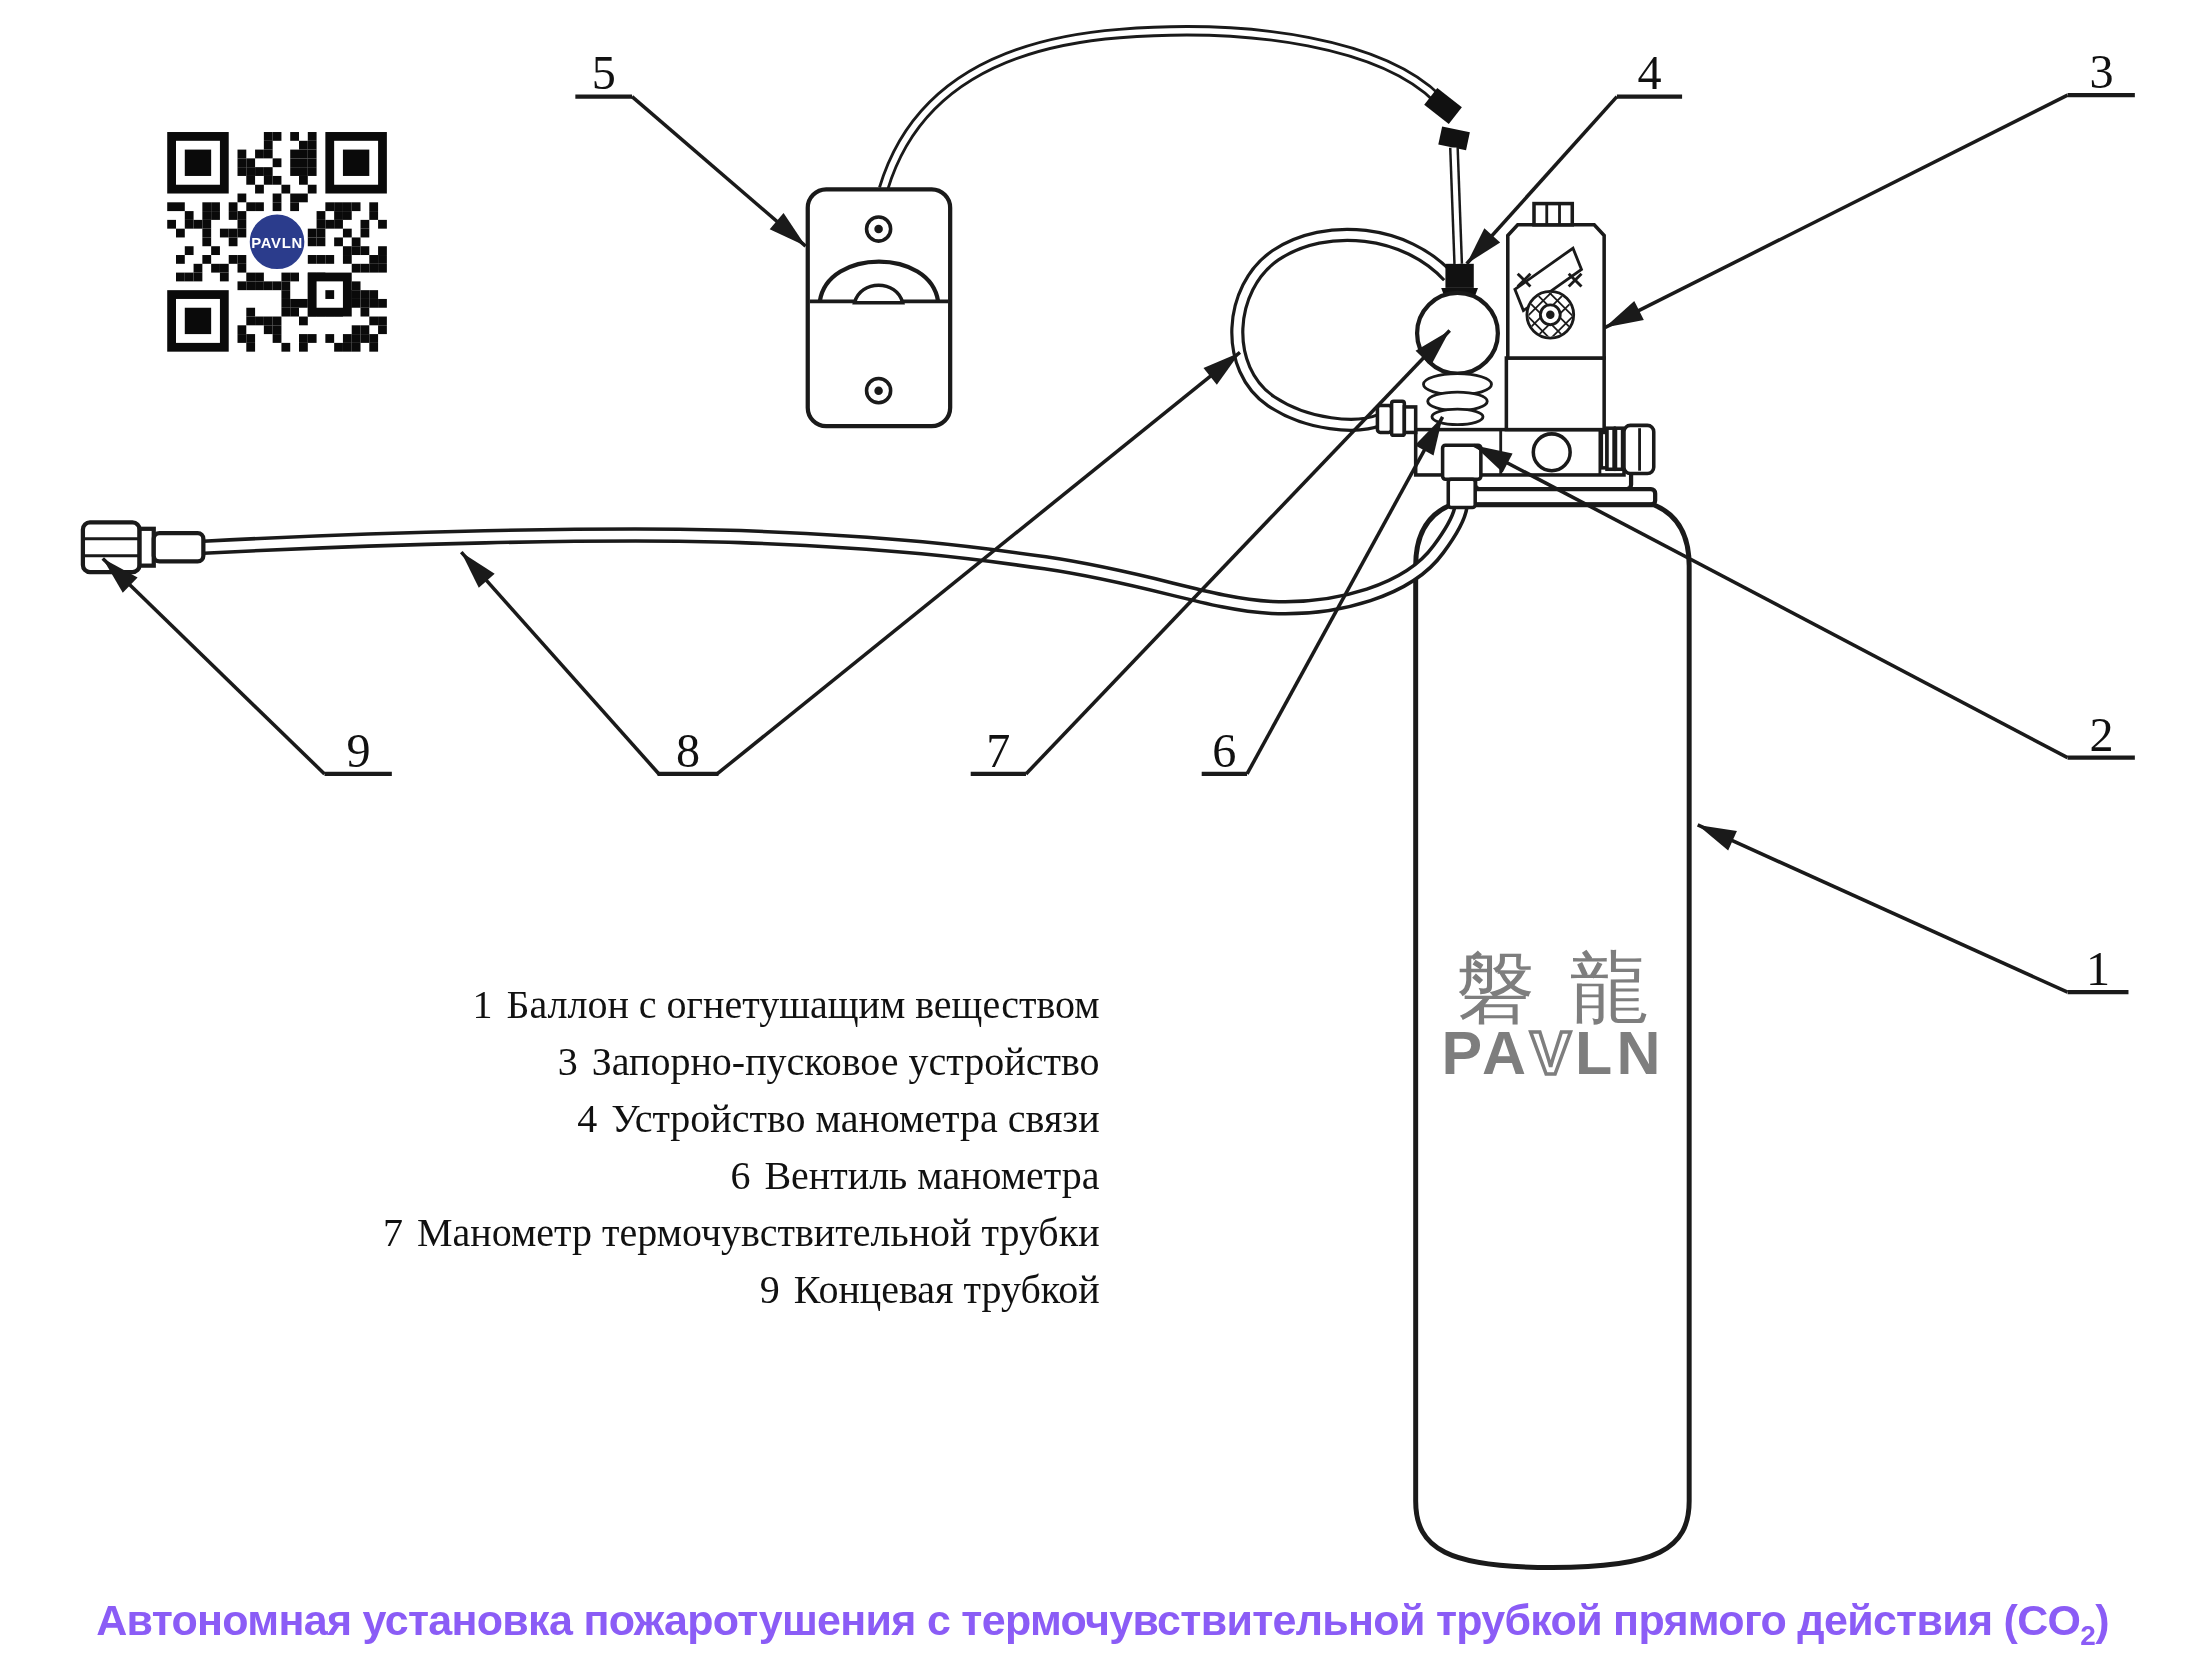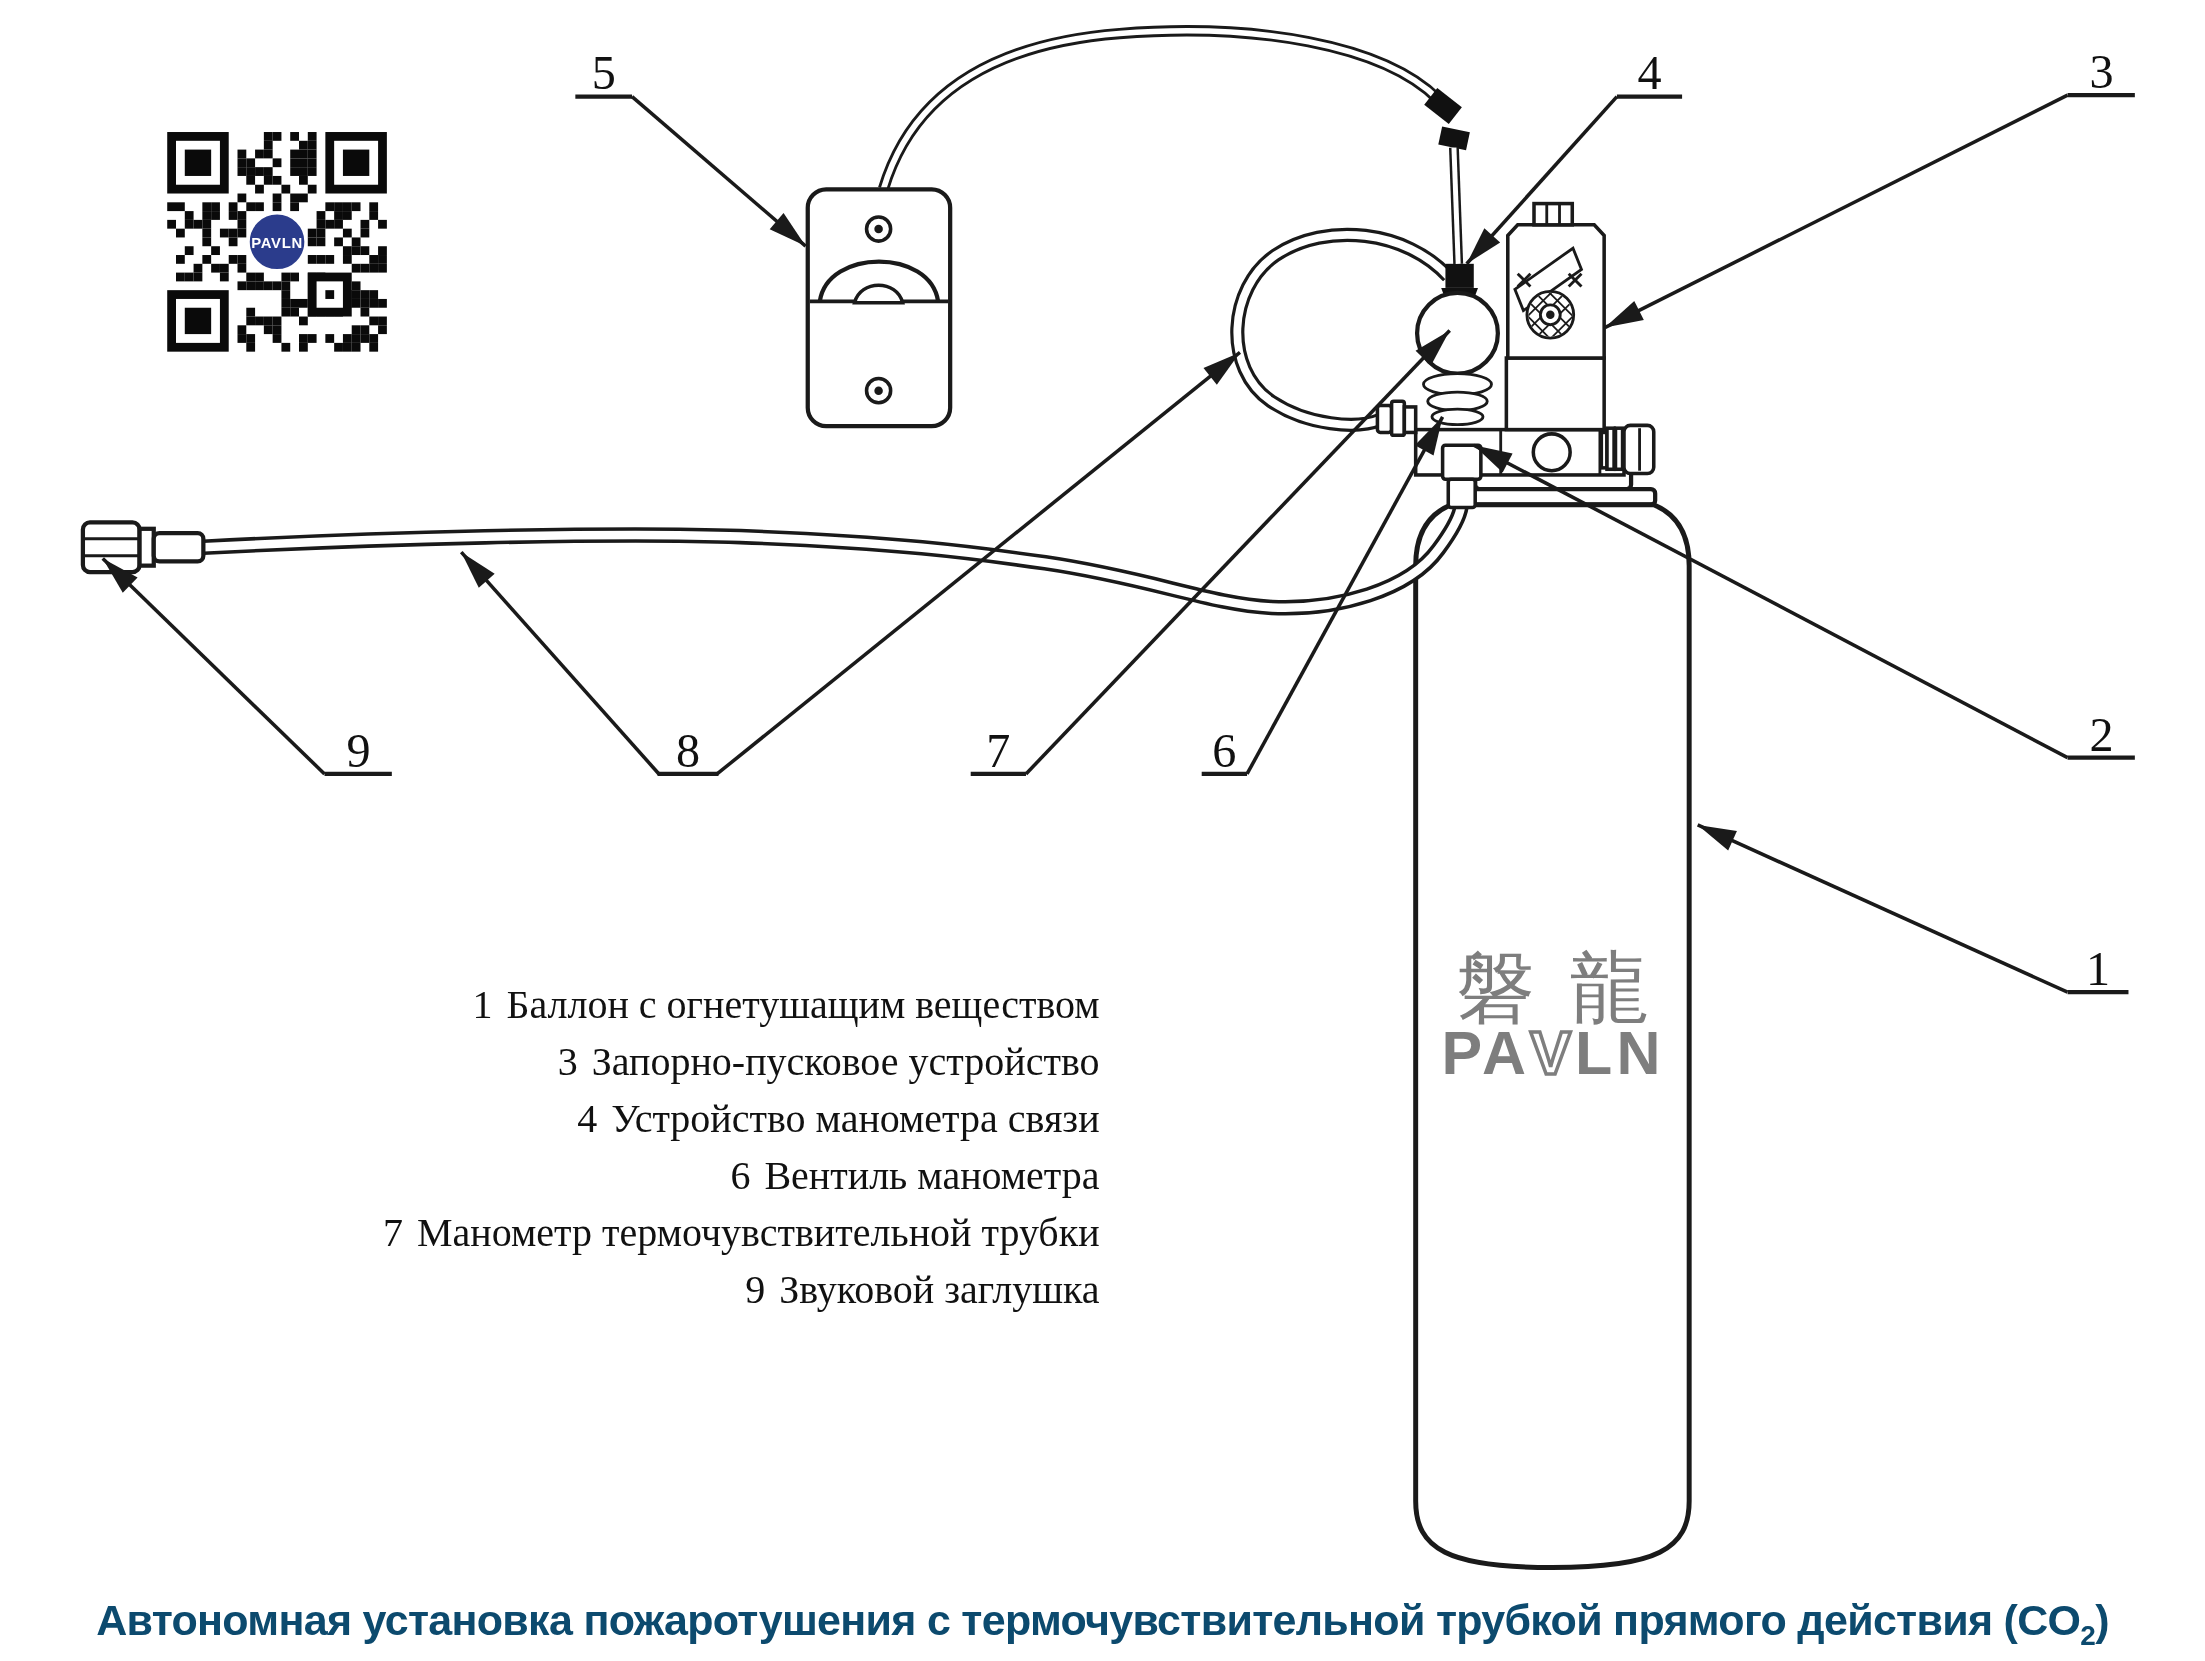--- a/index.html
+++ b/index.html
@@ -6,21 +6,21 @@
   body{width:2205px;height:1662px;position:relative;font-family:"Liberation Serif",serif;}
   svg text{user-select:none;}
   .stage{position:absolute;left:0;top:0;width:2205px;height:1662px;}
   .callout-digit{font-family:"Liberation Serif",serif;font-size:68px;fill:#111;}
   .legend{position:absolute;left:383px;top:976px;font-size:40px;color:#111;
           font-family:"Liberation Serif",serif;text-align:right;}
   .legend-row{height:57px;line-height:57px;white-space:nowrap;}
   .legend-num{display:inline-block;margin-right:14px;}
   .title{position:absolute;left:0;top:1596px;width:2205px;text-align:center;
          font-family:"Liberation Sans",sans-serif;font-weight:bold;font-size:43px;
-         letter-spacing:-0.7px;color:#0c4a6e;white-space:nowrap;}
+         letter-spacing:-0.7px;color:#8b5cf6;white-space:nowrap;}
   .title sub{font-size:0.65em;}
   .qr-logo-text{font-family:"Liberation Sans",sans-serif;font-weight:bold;fill:#fff;font-size:21px;letter-spacing:1px;}
   .brand-cn{font-family:"DejaVu Sans",sans-serif;font-size:112px;letter-spacing:48px;fill:#7e7e7e;}
   .brand-en{font-family:"Liberation Sans",sans-serif;font-weight:bold;font-size:86px;letter-spacing:6px;fill:#7e7e7e;}
   .brand-en .outlined{fill:#ffffff;stroke:#7e7e7e;stroke-width:5px;}
 </style>
 </head>
 <body>
 
 <svg class="stage" viewBox="0 0 3112 2345" xmlns="http://www.w3.org/2000/svg">
@@ -422,19 +422,19 @@
       </g>
   </g>
 </svg>
 
 <div class="legend">
   <div class="legend-row"><span class="legend-num">1</span><span>Баллон с огнетушащим веществом</span></div>
   <div class="legend-row"><span class="legend-num">3</span><span>Запорно-пусковое устройство</span></div>
   <div class="legend-row"><span class="legend-num">4</span><span>Устройство манометра связи</span></div>
   <div class="legend-row"><span class="legend-num">6</span><span>Вентиль манометра</span></div>
   <div class="legend-row"><span class="legend-num">7</span><span>Манометр термочувствительной трубки</span></div>
-  <div class="legend-row"><span class="legend-num">9</span><span>Звуковой заглушка</span></div>
+  <div class="legend-row"><span class="legend-num">9</span><span>Концевая трубкой</span></div>
 </div>
 
 <div class="title">
   <span>Автономная установка пожаротушения с термочувствительной трубкой прямого действия (CO</span><sub>2</sub><span>)</span>
 </div>
 
 
 </body></html>

